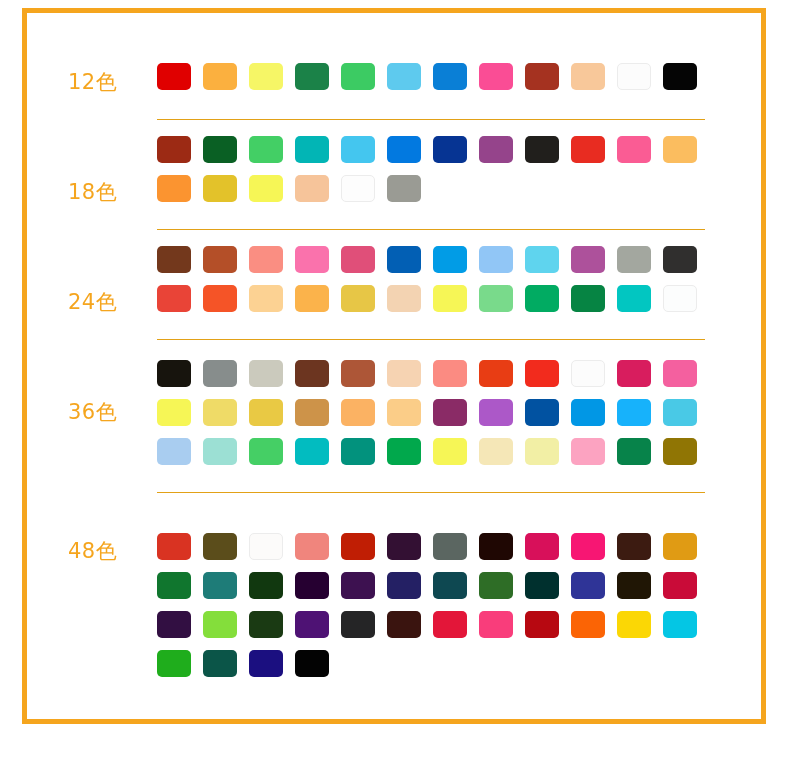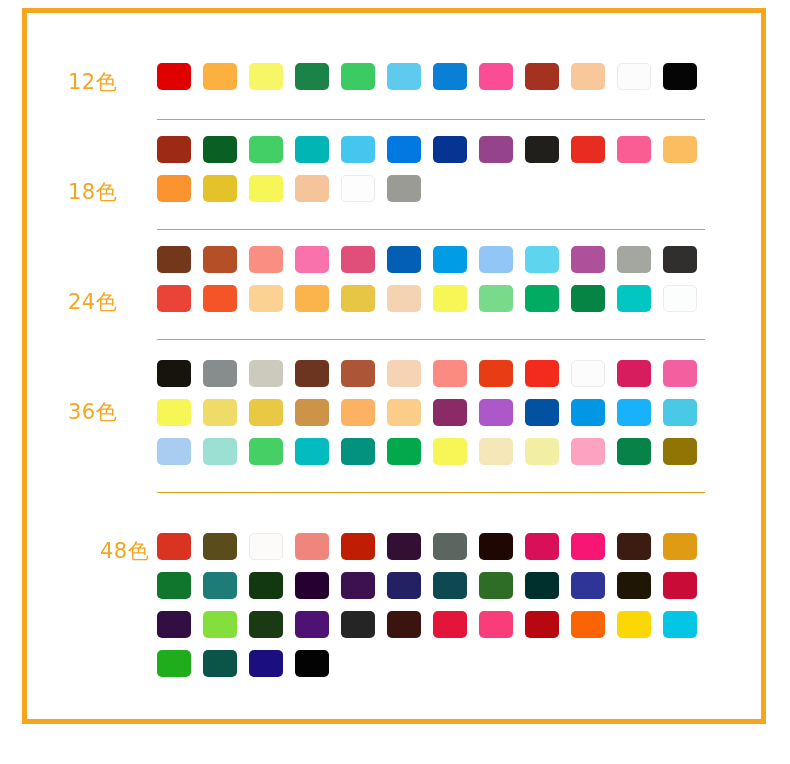--- a/index.html
+++ b/index.html
@@ -117,21 +117,21 @@
       <div class="palette-group" style="top: 0px;">
         <div class="group-label" style="top: 402px; color: rgb(245, 165, 30);">36色</div>
         <div class="swatch-rows" style="top: 360px;">
           <div class="swatch-row"><div class="swatch" title="#17140d" style="background: rgb(23, 20, 13);"></div><div class="swatch" title="#878d8c" style="background: rgb(135, 141, 140);"></div><div class="swatch" title="#cbcabd" style="background: rgb(203, 202, 189);"></div><div class="swatch" title="#6c3520" style="background: rgb(108, 53, 32);"></div><div class="swatch" title="#ad5637" style="background: rgb(173, 86, 55);"></div><div class="swatch" title="#f6d3b2" style="background: rgb(246, 211, 178);"></div><div class="swatch" title="#fb8b82" style="background: rgb(251, 139, 130);"></div><div class="swatch" title="#e83d14" style="background: rgb(232, 61, 20);"></div><div class="swatch" title="#f22b1d" style="background: rgb(242, 43, 29);"></div><div class="swatch light-edge" title="#fcfcfc" style="background: rgb(252, 252, 252);"></div><div class="swatch" title="#d81d5e" style="background: rgb(216, 29, 94);"></div><div class="swatch" title="#f4609f" style="background: rgb(244, 96, 159);"></div></div>
           <div class="swatch-row"><div class="swatch" title="#f6f656" style="background: rgb(246, 246, 86);"></div><div class="swatch" title="#efdb67" style="background: rgb(239, 219, 103);"></div><div class="swatch" title="#e9c944" style="background: rgb(233, 201, 68);"></div><div class="swatch" title="#cd9349" style="background: rgb(205, 147, 73);"></div><div class="swatch" title="#fbb263" style="background: rgb(251, 178, 99);"></div><div class="swatch" title="#fbcd88" style="background: rgb(251, 205, 136);"></div><div class="swatch" title="#8a2b66" style="background: rgb(138, 43, 102);"></div><div class="swatch" title="#ac58c8" style="background: rgb(172, 88, 200);"></div><div class="swatch" title="#0152a1" style="background: rgb(1, 82, 161);"></div><div class="swatch" title="#0197e5" style="background: rgb(1, 151, 229);"></div><div class="swatch" title="#17b2fb" style="background: rgb(23, 178, 251);"></div><div class="swatch" title="#49c9e6" style="background: rgb(73, 201, 230);"></div></div>
           <div class="swatch-row"><div class="swatch" title="#a9cdf0" style="background: rgb(169, 205, 240);"></div><div class="swatch" title="#9ce0d4" style="background: rgb(156, 224, 212);"></div><div class="swatch" title="#45cf65" style="background: rgb(69, 207, 101);"></div><div class="swatch" title="#02bcc0" style="background: rgb(2, 188, 192);"></div><div class="swatch" title="#02927d" style="background: rgb(2, 146, 125);"></div><div class="swatch" title="#01a84c" style="background: rgb(1, 168, 76);"></div><div class="swatch" title="#f6f656" style="background: rgb(246, 246, 86);"></div><div class="swatch" title="#f5e7b7" style="background: rgb(245, 231, 183);"></div><div class="swatch" title="#f2efa5" style="background: rgb(242, 239, 165);"></div><div class="swatch" title="#fca3c1" style="background: rgb(252, 163, 193);"></div><div class="swatch" title="#07834a" style="background: rgb(7, 131, 74);"></div><div class="swatch" title="#907504" style="background: rgb(144, 117, 4);"></div></div>
         </div>
       </div>
       <div class="divider" style="top: 492px; border-top-color: rgb(226, 161, 23);"></div>
       <div class="palette-group" style="top: 0px;">
-        <div class="group-label" style="top: 541px; color: rgb(245, 165, 30); margin-left: 32px;">48色</div>
+        <div class="group-label" style="top: 541px; color: rgb(245, 165, 30);">48色</div>
         <div class="swatch-rows" style="top: 533px;">
           <div class="swatch-row"><div class="swatch" title="#d93322" style="background: rgb(217, 51, 34);"></div><div class="swatch" title="#5b4d1b" style="background: rgb(91, 77, 27);"></div><div class="swatch light-edge" title="#fcfbfa" style="background: rgb(252, 251, 250);"></div><div class="swatch" title="#f0857d" style="background: rgb(240, 133, 125);"></div><div class="swatch" title="#c01e04" style="background: rgb(192, 30, 4);"></div><div class="swatch" title="#331033" style="background: rgb(51, 16, 51);"></div><div class="swatch" title="#5b6661" style="background: rgb(91, 102, 97);"></div><div class="swatch" title="#1f0703" style="background: rgb(31, 7, 3);"></div><div class="swatch" title="#d8105a" style="background: rgb(216, 16, 90);"></div><div class="swatch" title="#f71673" style="background: rgb(247, 22, 115);"></div><div class="swatch" title="#3c1b11" style="background: rgb(60, 27, 17);"></div><div class="swatch" title="#e09b14" style="background: rgb(224, 155, 20);"></div></div>
           <div class="swatch-row"><div class="swatch" title="#10762e" style="background: rgb(16, 118, 46);"></div><div class="swatch" title="#1e7c78" style="background: rgb(30, 124, 120);"></div><div class="swatch" title="#11380f" style="background: rgb(17, 56, 15);"></div><div class="swatch" title="#260031" style="background: rgb(38, 0, 49);"></div><div class="swatch" title="#3d1150" style="background: rgb(61, 17, 80);"></div><div class="swatch" title="#242064" style="background: rgb(36, 32, 100);"></div><div class="swatch" title="#0e4851" style="background: rgb(14, 72, 81);"></div><div class="swatch" title="#2e6d26" style="background: rgb(46, 109, 38);"></div><div class="swatch" title="#00302e" style="background: rgb(0, 48, 46);"></div><div class="swatch" title="#2f3497" style="background: rgb(47, 52, 151);"></div><div class="swatch" title="#201605" style="background: rgb(32, 22, 5);"></div><div class="swatch" title="#c90b38" style="background: rgb(201, 11, 56);"></div></div>
           <div class="swatch-row"><div class="swatch" title="#320f42" style="background: rgb(50, 15, 66);"></div><div class="swatch" title="#84de3b" style="background: rgb(132, 222, 59);"></div><div class="swatch" title="#1a3a13" style="background: rgb(26, 58, 19);"></div><div class="swatch" title="#4e1274" style="background: rgb(78, 18, 116);"></div><div class="swatch" title="#252526" style="background: rgb(37, 37, 38);"></div><div class="swatch" title="#3a140f" style="background: rgb(58, 20, 15);"></div><div class="swatch" title="#e31639" style="background: rgb(227, 22, 57);"></div><div class="swatch" title="#f93d7b" style="background: rgb(249, 61, 123);"></div><div class="swatch" title="#b70811" style="background: rgb(183, 8, 17);"></div><div class="swatch" title="#fb6405" style="background: rgb(251, 100, 5);"></div><div class="swatch" title="#fbd705" style="background: rgb(251, 215, 5);"></div><div class="swatch" title="#04c6e4" style="background: rgb(4, 198, 228);"></div></div>
           <div class="swatch-row"><div class="swatch" title="#1fad1c" style="background: rgb(31, 173, 28);"></div><div class="swatch" title="#0b5548" style="background: rgb(11, 85, 72);"></div><div class="swatch" title="#1b0f80" style="background: rgb(27, 15, 128);"></div><div class="swatch" title="#030303" style="background: rgb(3, 3, 3);"></div></div>
         </div>
       </div>
     </div>
 
 </div>

